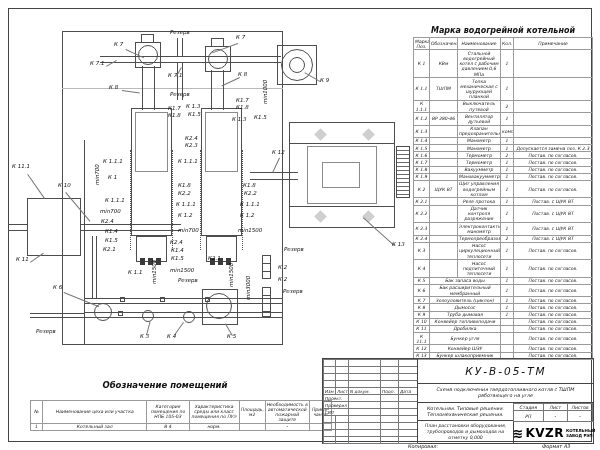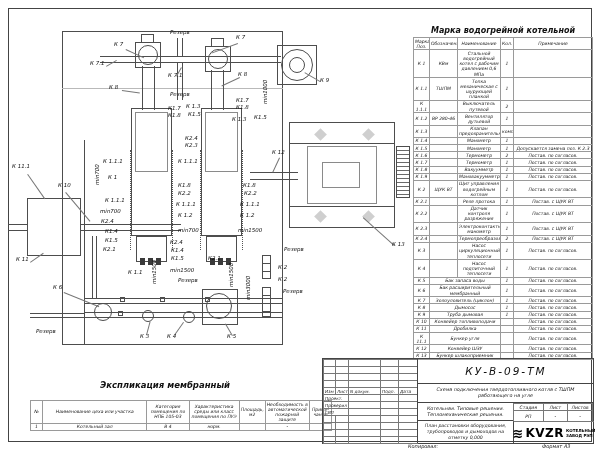--- a/index.html
+++ b/index.html
@@ -426,21 +426,21 @@
         </tr>
         <tr>
           <td>К 13</td>
           <td colspan="2">Бункер шлакоприемник</td>
           <td></td>
           <td>Постав. по согласов.</td>
         </tr>
       </tbody>
   </table>
 
-  <div class="expl-title">Экспликация мембранный</div>
+  <div class="expl-title">Обозначение помещений</div>
   <table class="tt" id="expl">
     <colgroup>
         <col style="width:12px">
         <col style="width:104px">
         <col style="width:42px">
         <col style="width:50px">
         <col style="width:26px">
         <col style="width:44px">
         <col style="width:22px">
       </colgroup>
@@ -554,21 +554,21 @@
           </tr>
           <tr>
             <td></td>
             <td></td>
             <td></td>
             <td></td>
             <td></td>
           </tr>
         </tbody>
     </table>
-    <div class="tb-doc">КУ-В-09-ТМ</div>
+    <div class="tb-doc">КУ-В-05-ТМ</div>
     <div class="tb-scheme">Схема подключения твердотопливного котла с ТШПМ работающего на угле</div>
     <div class="tb-proj">Котельная. Типовые решения. Тепломеханические решения.</div>
     <div class="tb-plan">План расстановки оборудования, трубопроводов и дымоходов на отметку 0,000</div>
     <table id="stagetbl">
       <colgroup>
           <col style="width:30px">
           <col style="width:25px">
           <col style="width:25px">
         </colgroup>
       <tbody>

